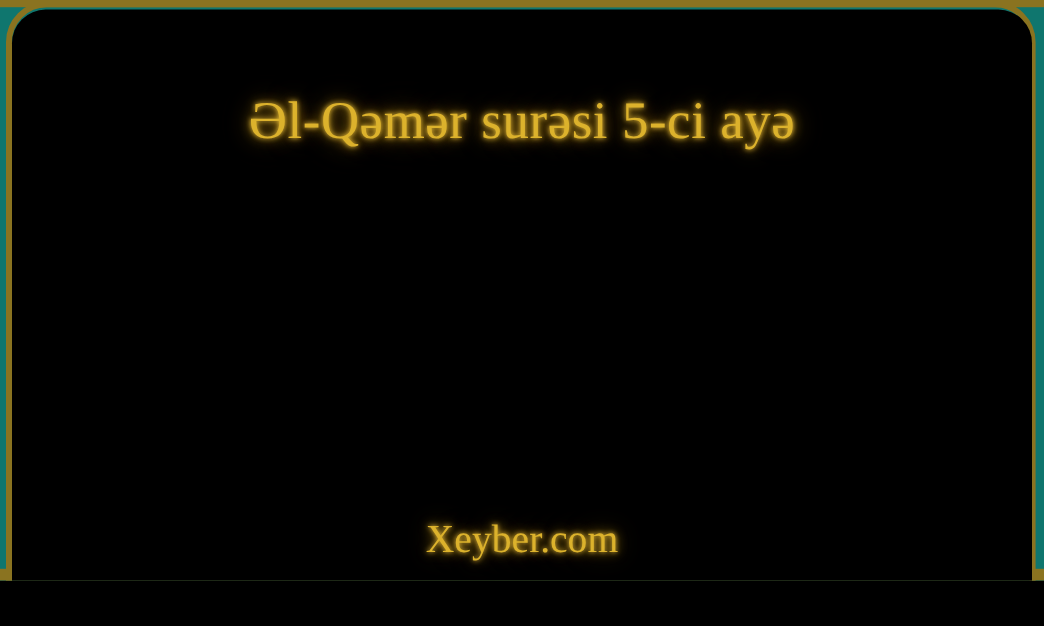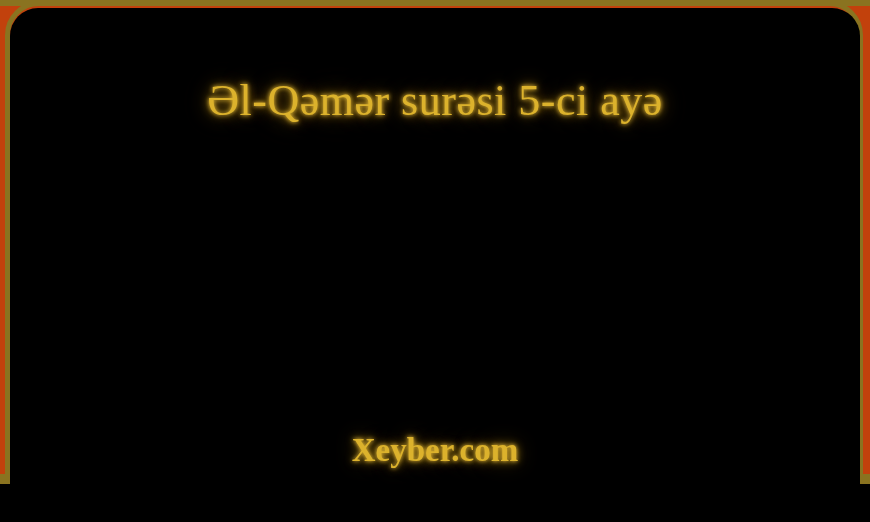--- a/index.html
+++ b/index.html
@@ -4,21 +4,21 @@
 <style>
   html, body {
     margin: 0;
     padding: 0;
     background: #000000;
   }
   #card {
     position: relative;
     width: 870px;
     height: 484px;
-    background: #c2410c;
+    background: #0f766e;
     overflow: hidden;
     font-family: "Liberation Serif", "DejaVu Serif", serif;
   }
   
   #frame {
     position: absolute;
     left: 5px;
     top: 1px;
     width: 858px;
     height: 518px;
@@ -87,21 +87,21 @@
     letter-spacing: 0.2px;
   }
 
   #footer {
     position: absolute;
     left: 0;
     top: 424px;
     width: 850px;
     text-align: center;
     font-size: 33px;
-    font-weight: bold;
+    font-weight: normal;
     color: #dcb22c;
     text-shadow:
       0 0 4px rgba(255, 208, 60, 0.95),
       0 0 10px rgba(230, 175, 30, 0.7),
       0 0 20px rgba(185, 135, 20, 0.5);
     white-space: nowrap;
   }
 </style>
 </head>
 <body>

